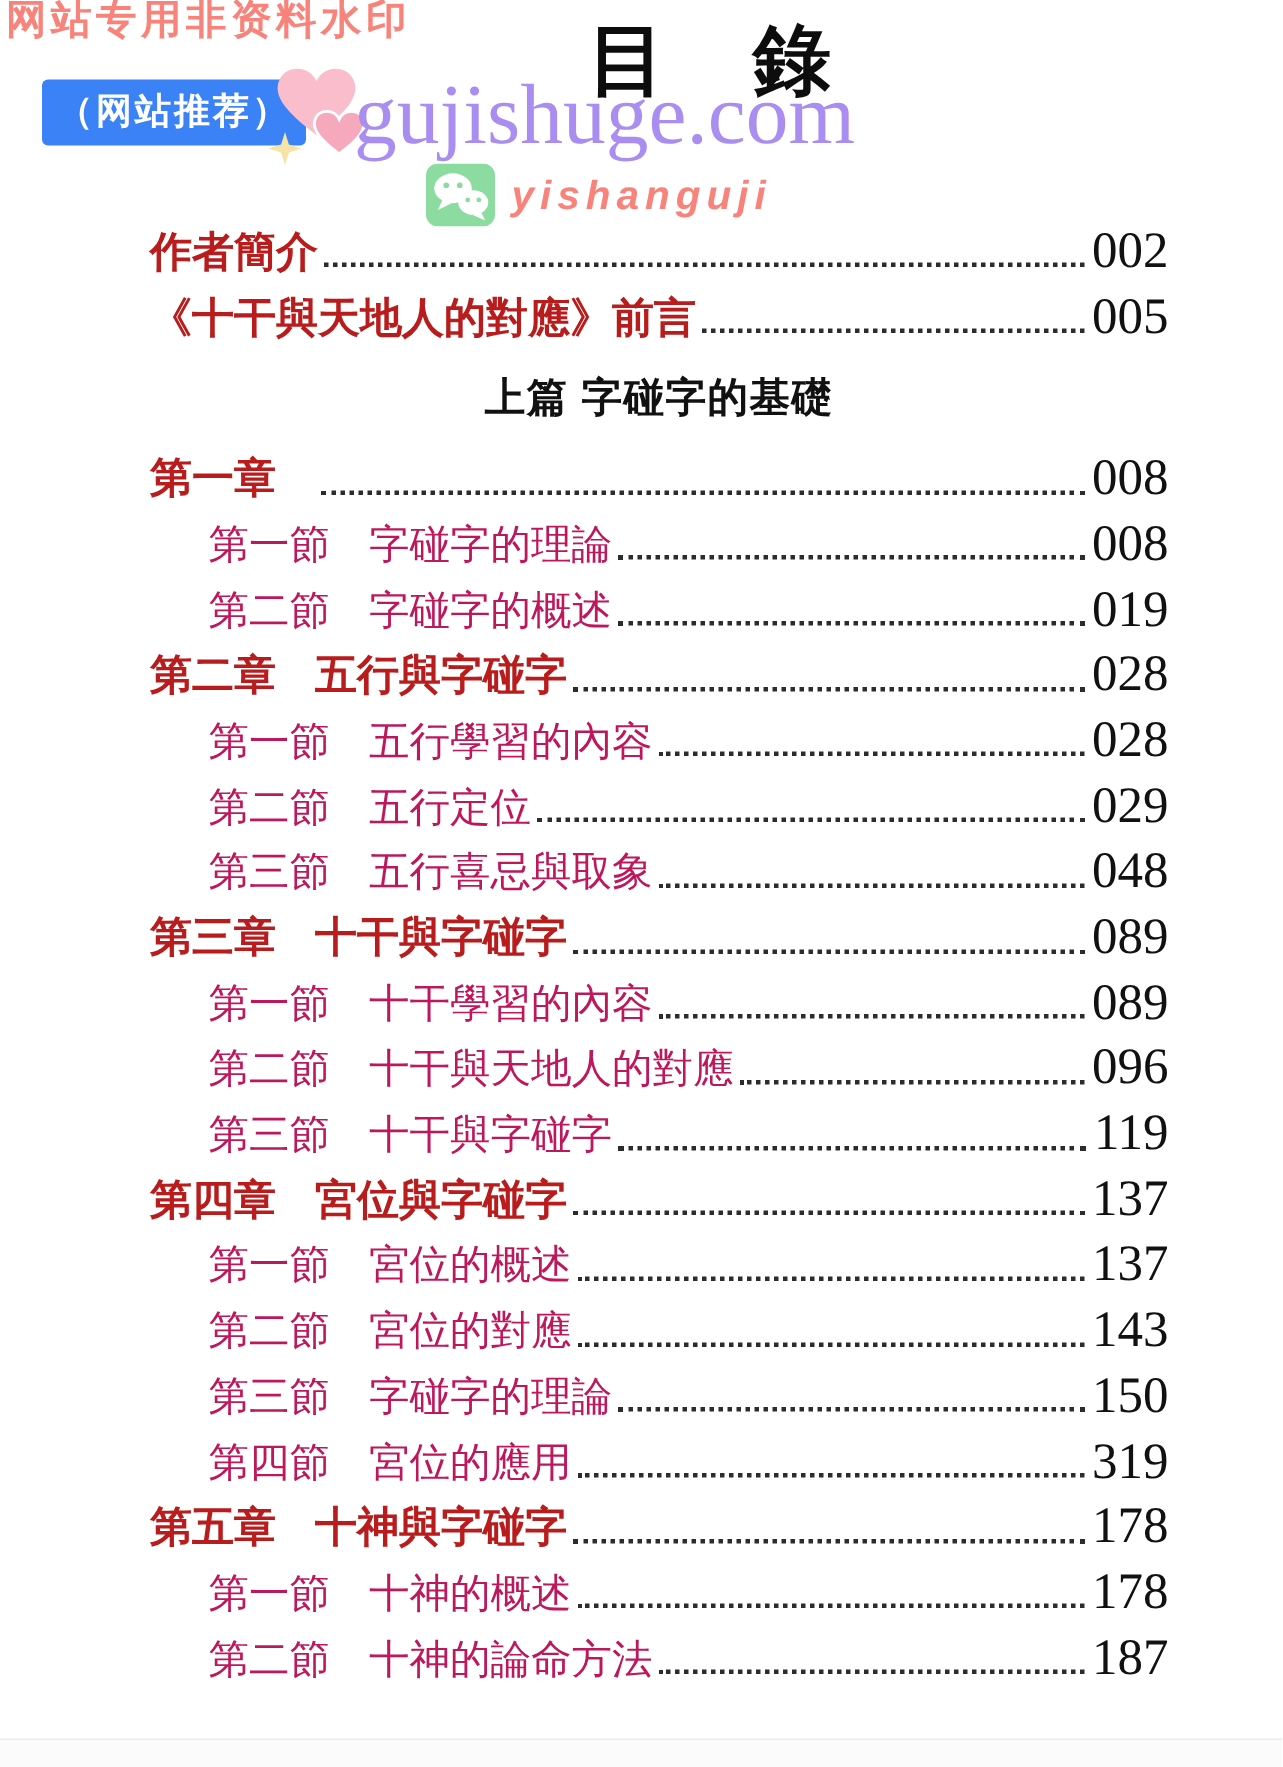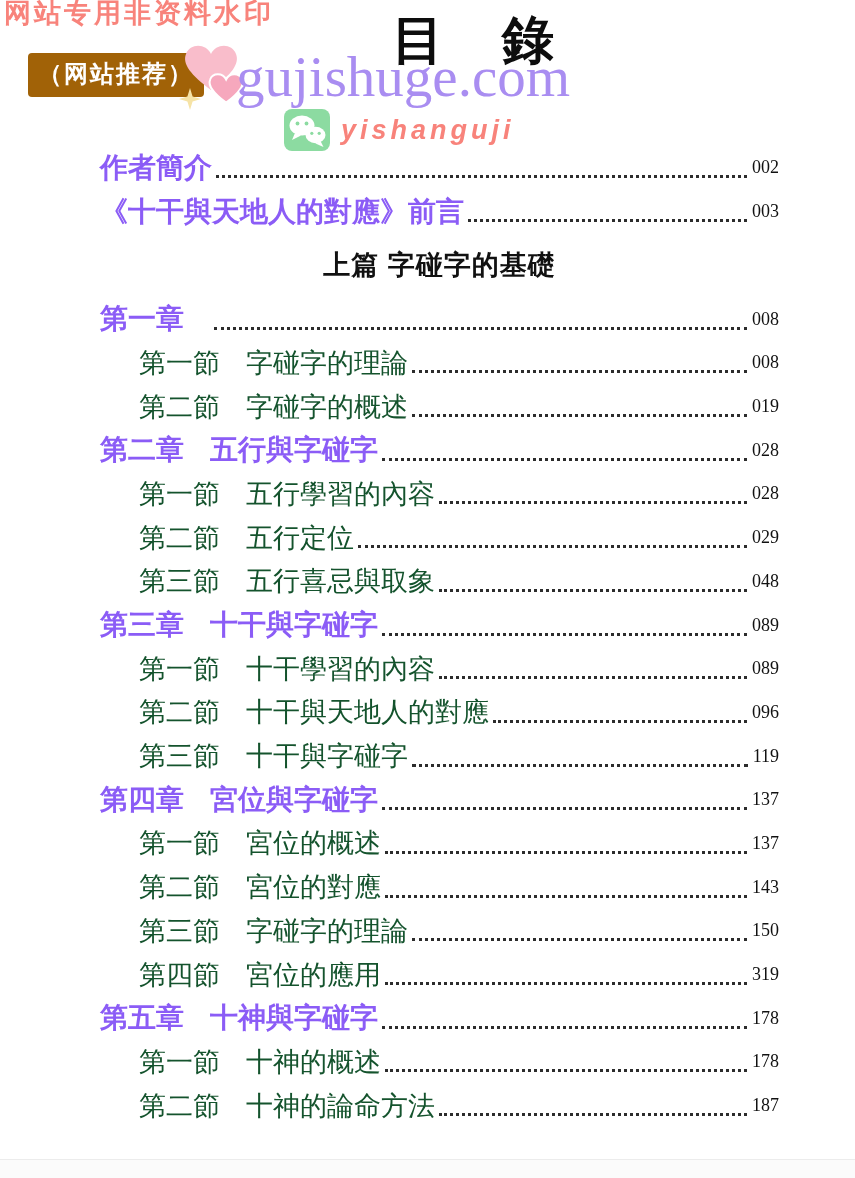--- a/index.html
+++ b/index.html
@@ -22,21 +22,21 @@
     font-weight: bold;
     font-size: 27px;
     letter-spacing: 3px;
     color: #f8837b;
     white-space: nowrap;
   }
   .badge {
     position: absolute;
     left: 28px;
     top: 53px;
-    background: #a16207;
+    background: #3b82f6;
     color: #ffffff;
     font-family: "Liberation Sans", sans-serif;
     font-weight: bold;
     font-size: 24px;
     letter-spacing: 2px;
     padding: 5px 10px 7px 10px;
     border-radius: 4px;
     white-space: nowrap;
   }
   .hearts {
@@ -103,43 +103,43 @@
   .toc-row .label {
     white-space: nowrap;
     display: flex;
     align-items: baseline;
   }
   .toc-row.front .label,
   .toc-row.chapter .label {
     font-family: "Liberation Sans", sans-serif;
     font-weight: bold;
     font-size: 28px;
-    color: #8b5cf6;
+    color: #b91c1c;
   }
   .toc-row.section {
     padding-left: 39px;
   }
   .toc-row.section .label {
     font-family: "Liberation Serif", serif;
     font-weight: normal;
     font-size: 27px;
-    color: #14532d;
+    color: #be185d;
     justify-content: space-between;
   }
   .toc-row .num { margin-right: 26px; }
   .toc-row .dots {
     flex: 1;
     height: 0;
     border-bottom: 3px dotted #2c2c2c;
     margin: 0 5px 0 4px;
     transform: translateY(9px);
   }
   .toc-row .pg {
     font-family: "Liberation Serif", serif;
-    font-size: 18px;
+    font-size: 34px;
     font-weight: normal;
     color: #111111;
     white-space: nowrap;
   }
   .toc-heading {
     height: 64px;
     display: flex;
     align-items: center;
     justify-content: center;
     font-family: "Liberation Sans", sans-serif;
@@ -205,21 +205,21 @@
           <span class="ttl">作者簡介</span>
         </span>
         <span class="dots"></span>
         <span class="pg">002</span>
       </div>
       <div class="toc-row front">
         <span class="label">
           <span class="ttl">《十干與天地人的對應》前言</span>
         </span>
         <span class="dots"></span>
-        <span class="pg">003</span>
+        <span class="pg">005</span>
       </div>
       <div class="toc-heading">上篇 字碰字的基礎</div>
       <div class="toc-row chapter">
         <span class="label">
           <span class="num">第一章</span>
         </span>
         <span class="dots"></span>
         <span class="pg">008</span>
       </div>
       <div class="toc-row section">

